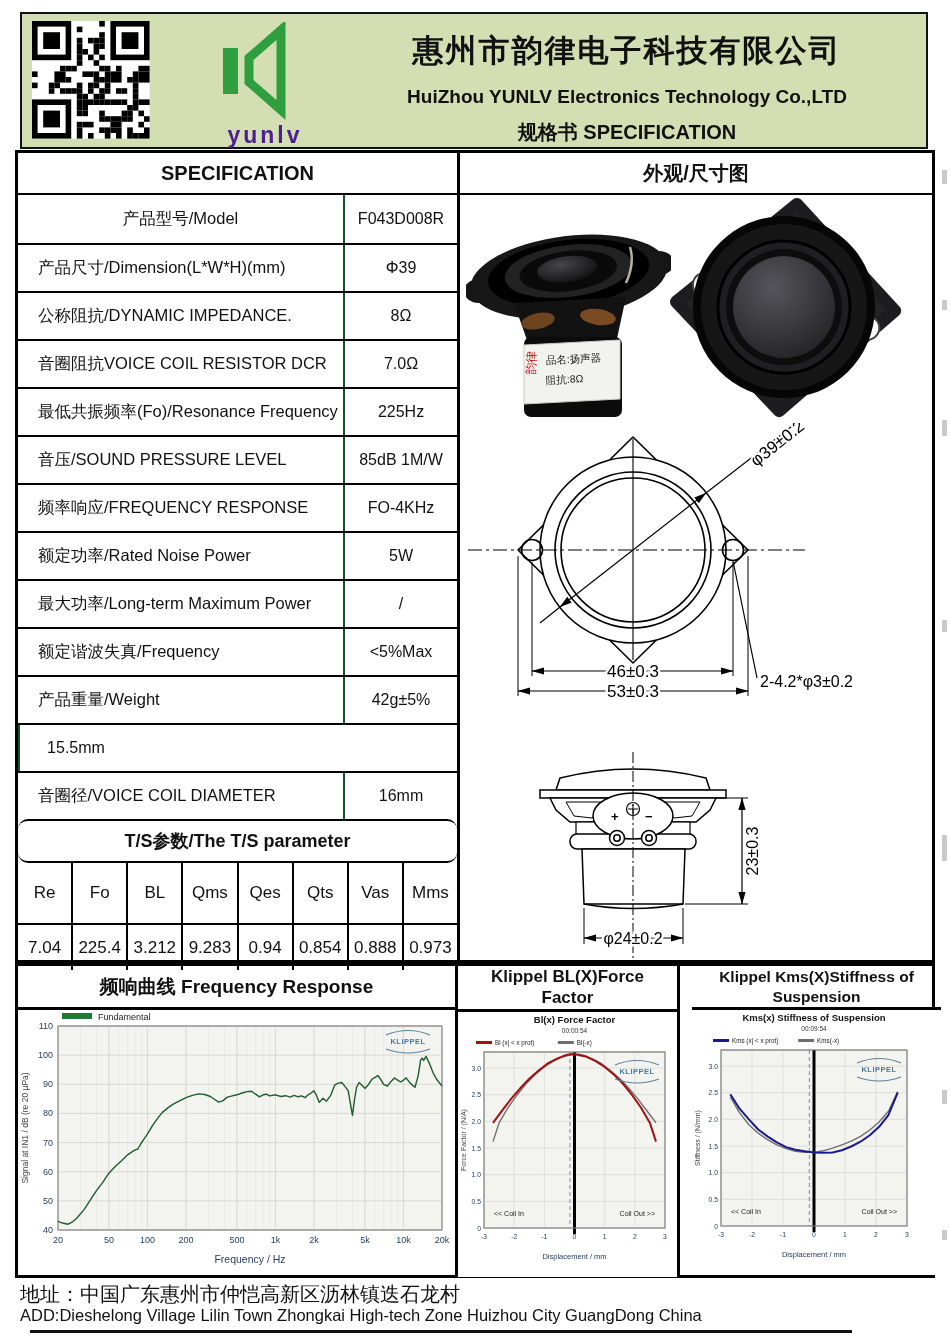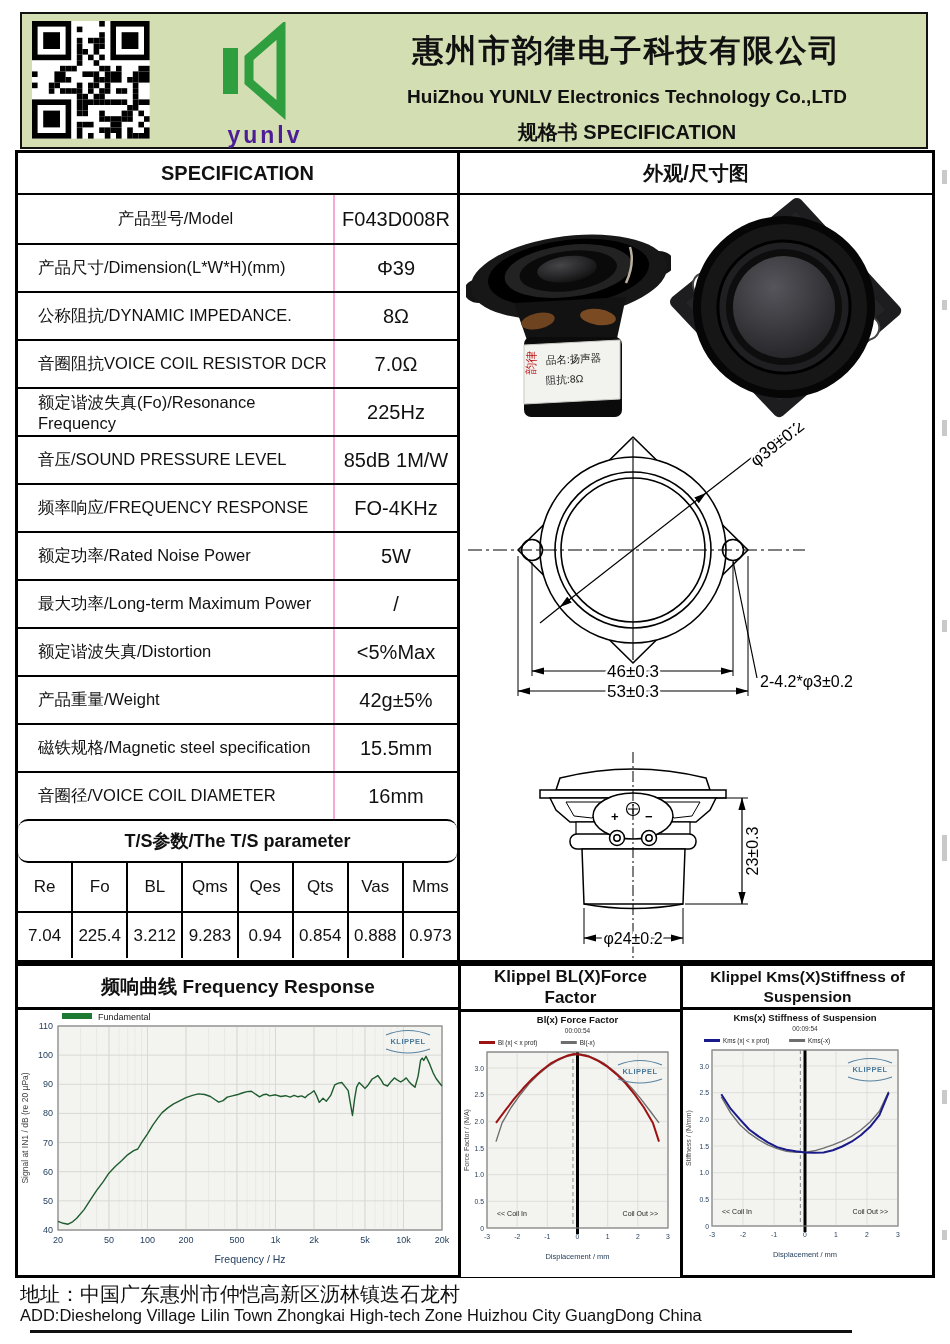--- a/index.html
+++ b/index.html
@@ -18,37 +18,37 @@
   .tbl{position:absolute;left:15px;top:150px;width:920px;height:813px;border:3px solid #000;
        box-sizing:border-box;display:flex;}
   .lcol{width:442px;border-right:3px solid #000;box-sizing:border-box;}
   .rcol{flex:1;position:relative;}
   .sec-title{height:42px;border-bottom:2px solid #000;box-sizing:border-box;display:flex;
              align-items:center;justify-content:center;font-weight:bold;font-size:20px;}
   .spec-row{display:flex;height:48px;border-top:2px solid #000;box-sizing:border-box;}
   .spec-row:first-child{border-top:none;}
   .spec-lab{flex:1;display:flex;align-items:center;padding-left:20px;font-size:16.5px;box-sizing:border-box;}
   .spec-row:first-child .spec-lab{justify-content:center;padding-left:0;}
-  .spec-val{width:124px;border-left:2px solid #f9a8d4;display:flex;align-items:center;
-            justify-content:center;font-size:20px;box-sizing:border-box;}
+  .spec-val{width:114px;border-left:2px solid #14532d;display:flex;align-items:center;
+            justify-content:center;font-size:16px;box-sizing:border-box;}
   .ts-title{height:44px;border-top:2px solid #000;border-bottom:2px solid #000;box-sizing:border-box;
             display:flex;align-items:center;justify-content:center;font-weight:bold;font-size:18px;border-radius:10px;}
-  .ts-row{display:flex;height:48px;box-sizing:border-box;}
+  .ts-row{display:flex;height:60px;box-sizing:border-box;}
   .ts-row+.ts-row{border-top:2px solid #000;height:47px;}
   .ts-cell{flex:1;display:flex;align-items:center;justify-content:center;font-size:17px;
            border-left:2px solid #000;box-sizing:border-box;}
   .ts-cell:first-child{border-left:none;}
   .rimg{position:absolute;}
   
   .band{position:absolute;left:15px;top:963px;width:920px;height:315px;border:3px solid #000;
         box-sizing:border-box;display:flex;}
   .cell{box-sizing:border-box;display:flex;flex-direction:column;}
   .cell-fr{width:448px;border-right:3px solid #000;}
   .cell-bl{width:222px;border-right:3px solid #000;}
-  .cell-kms{flex:1;}
+  .cell-kms{flex:1;padding-left:12px;}
   .cell-h{height:48px;border-bottom:3px solid #000;box-sizing:border-box;display:flex;
           align-items:center;justify-content:center;text-align:center;font-weight:bold;line-height:1.25;}
   .cell-fr .cell-h{font-size:19px;}
   .cell-bl .cell-h{font-size:17px;padding:0 24px;}
   .cell-kms .cell-h{font-size:15.5px;padding:0 14px;}
   .cell-body{flex:1;background:#fff;}
   
   .f-cn{position:absolute;left:20px;top:1281px;font-size:20px;}
   .f-en{position:absolute;left:20px;top:1306px;font-size:16.5px;}
   .f-line{position:absolute;left:30px;top:1330px;width:822px;height:3px;background:#111;}
@@ -227,49 +227,48 @@
           </div>
           <div class="spec-row">
             <div class="spec-lab">公称阻抗/DYNAMIC IMPEDANCE.</div>
             <div class="spec-val">8Ω</div>
           </div>
           <div class="spec-row">
             <div class="spec-lab">音圈阻抗VOICE COIL RESISTOR DCR</div>
             <div class="spec-val">7.0Ω</div>
           </div>
           <div class="spec-row">
-            <div class="spec-lab">额定谐波失真(Fo)/Resonance Frequency</div>
+            <div class="spec-lab">最低共振频率(Fo)/Resonance Frequency</div>
             <div class="spec-val">225Hz</div>
           </div>
           <div class="spec-row">
             <div class="spec-lab">音压/SOUND PRESSURE LEVEL</div>
             <div class="spec-val">85dB 1M/W</div>
           </div>
           <div class="spec-row">
             <div class="spec-lab">频率响应/FREQUENCY RESPONSE</div>
             <div class="spec-val">FO-4KHz</div>
           </div>
           <div class="spec-row">
             <div class="spec-lab">额定功率/Rated Noise Power</div>
             <div class="spec-val">5W</div>
           </div>
           <div class="spec-row">
             <div class="spec-lab">最大功率/Long-term Maximum Power</div>
             <div class="spec-val">/</div>
           </div>
           <div class="spec-row">
-            <div class="spec-lab">额定谐波失真/Distortion</div>
+            <div class="spec-lab">额定谐波失真/Frequency</div>
             <div class="spec-val">&lt;5%Max</div>
           </div>
           <div class="spec-row">
             <div class="spec-lab">产品重量/Weight</div>
             <div class="spec-val">42g±5%</div>
           </div>
           <div class="spec-row">
-            <div class="spec-lab">磁铁规格/Magnetic steel specification</div>
             <div class="spec-val">15.5mm</div>
           </div>
           <div class="spec-row">
             <div class="spec-lab">音圈径/VOICE COIL DIAMETER</div>
             <div class="spec-val">16mm</div>
           </div>
         </div>
       <div class="ts-title">T/S参数/The T/S parameter</div>
       <div class="ts-row" id="ts-head">
           <div class="ts-cell">Re</div>

